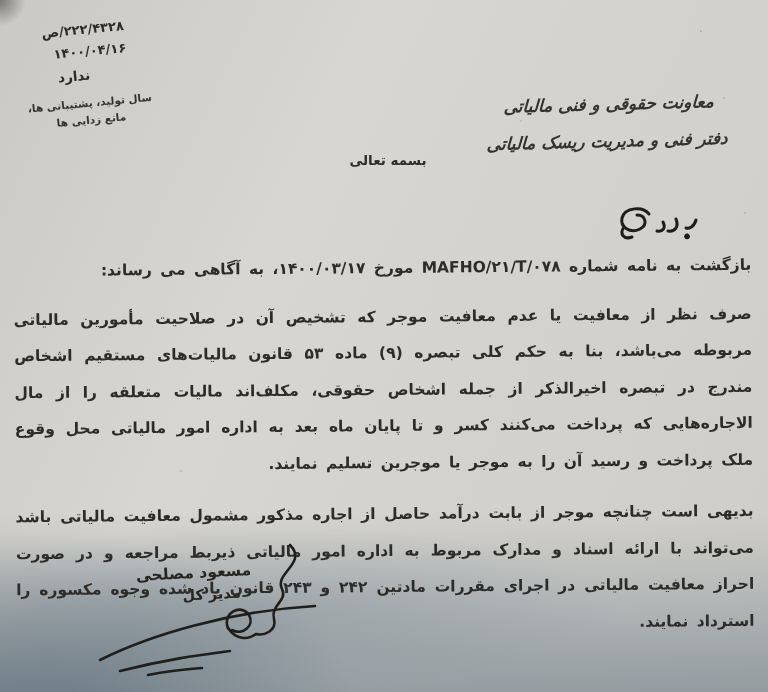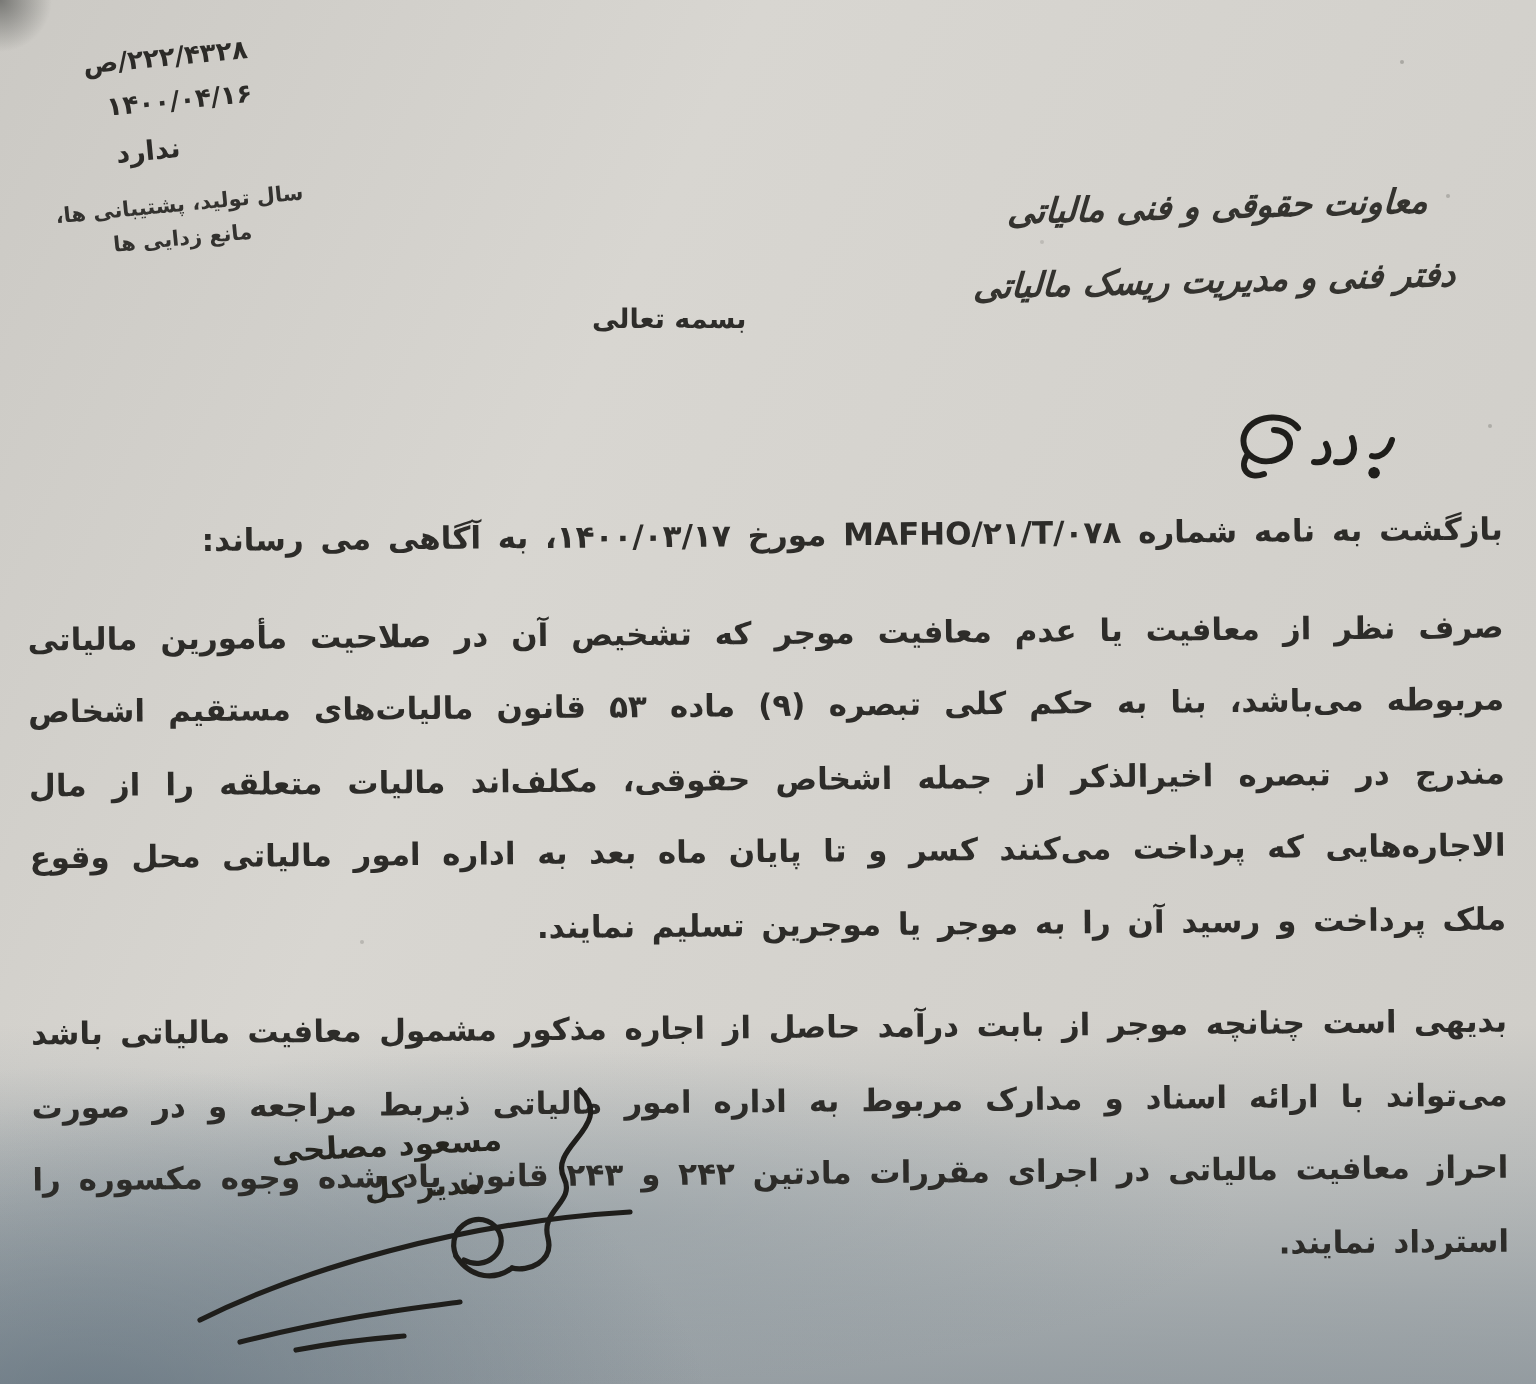--- a/index.html
+++ b/index.html
@@ -25,21 +25,21 @@
     transform:rotate(-5.5deg);transform-origin:50% 0;
     font-weight:bold;text-align:center;}
   .ref-num{font-size:13px;letter-spacing:1.5px;}
   .ref-date{font-size:13px;letter-spacing:1.5px;margin-top:7px;margin-left:10px;}
   .ref-attach{font-size:13.5px;margin-top:8px;margin-right:26px;}
   .slogan{margin-top:12px;font-size:10.5px;line-height:17px;font-weight:bold;color:#33322f;}
   
   .letterhead{position:absolute;right:22px;top:86px;width:276px;text-align:center;
     font-family:"DejaVu Serif",serif;font-style:italic;font-weight:bold;
     font-size:17px;line-height:37px;color:#34332f;transform:rotate(-1.5deg) skewX(-4deg);}
-  .bismillah{position:absolute;left:296px;top:152px;width:184px;text-align:left;
+  .bismillah{position:absolute;left:296px;top:152px;width:184px;text-align:center;
     font-weight:bold;font-size:13.5px;color:#2e2d2a;}
   
   .handnote{position:absolute;right:62px;top:200px;width:122px;height:52px;}
   .handnote svg{width:100%;height:100%;display:block;}
   .sr{position:absolute;width:1px;height:1px;overflow:hidden;clip-path:inset(50%);white-space:nowrap;}
   
   .body{position:absolute;left:15px;top:250px;width:738px;
     font-size:15.5px;font-weight:bold;line-height:36.5px;word-spacing:3px;
     color:#2d2c29;transform:rotate(-.5deg);}
   .opening{margin:0 0 12px 0;text-align:right;}

